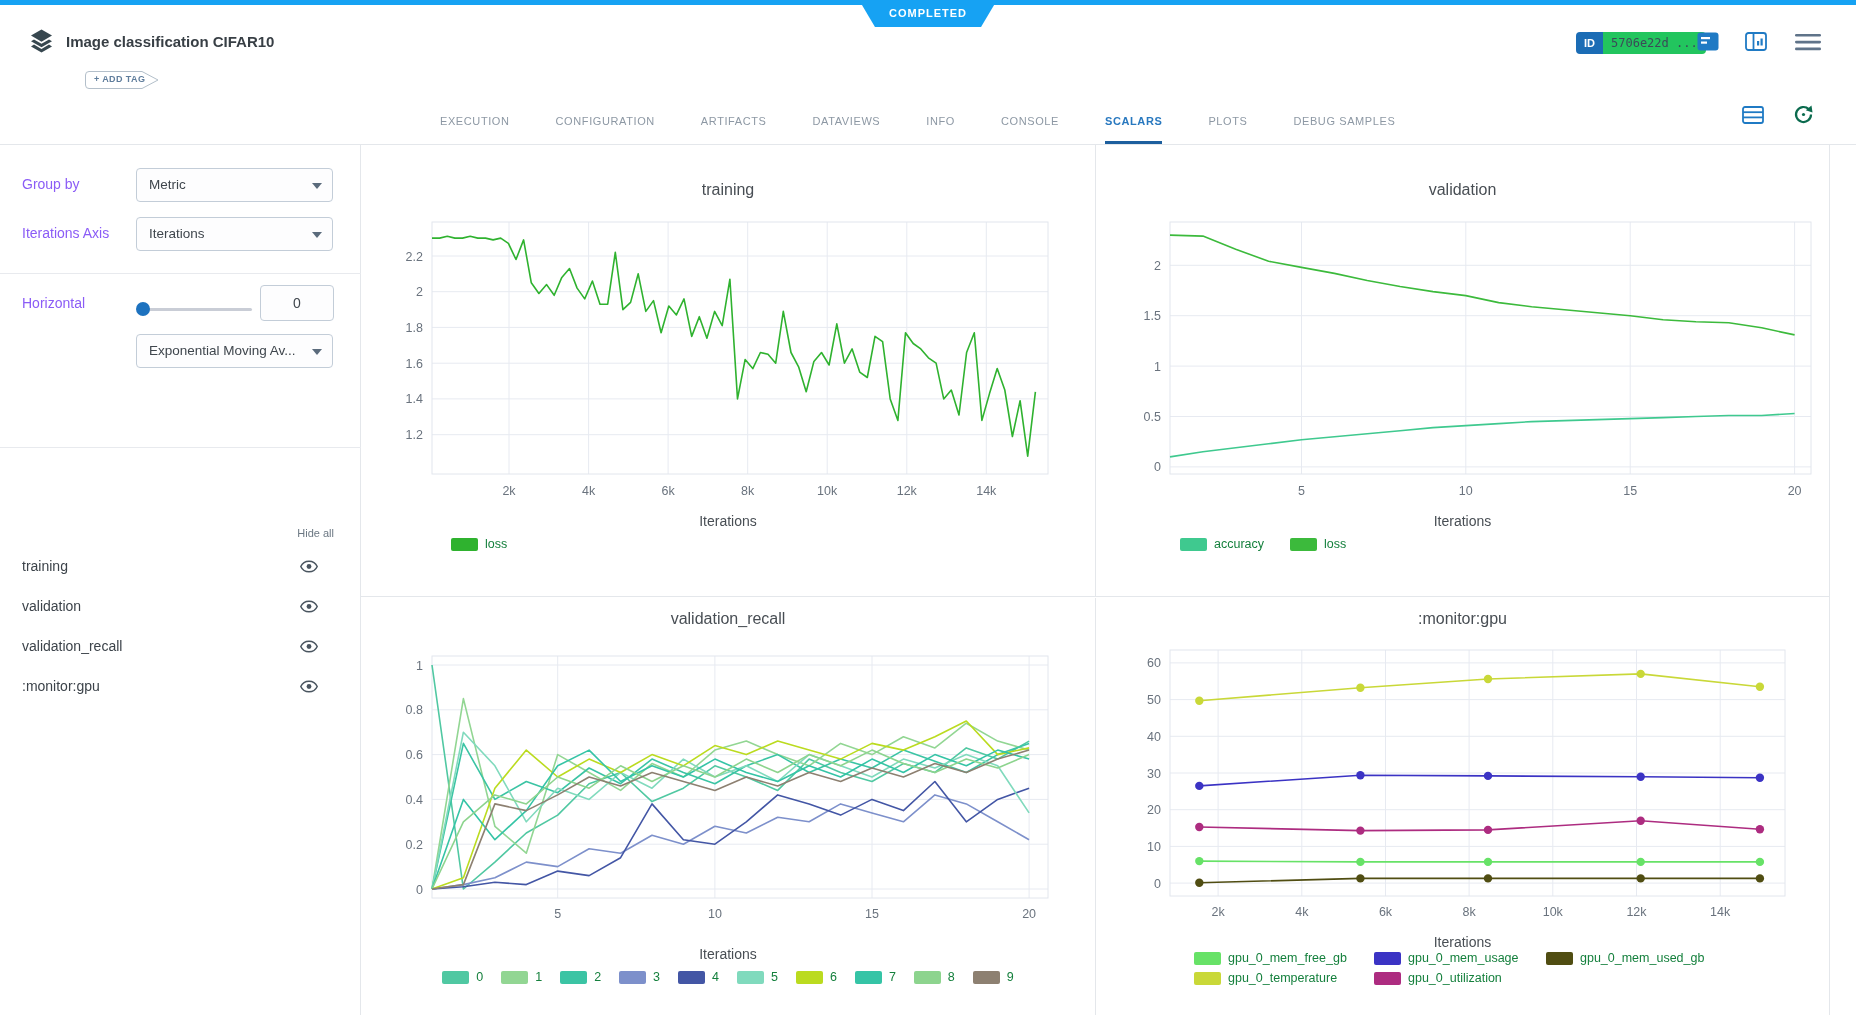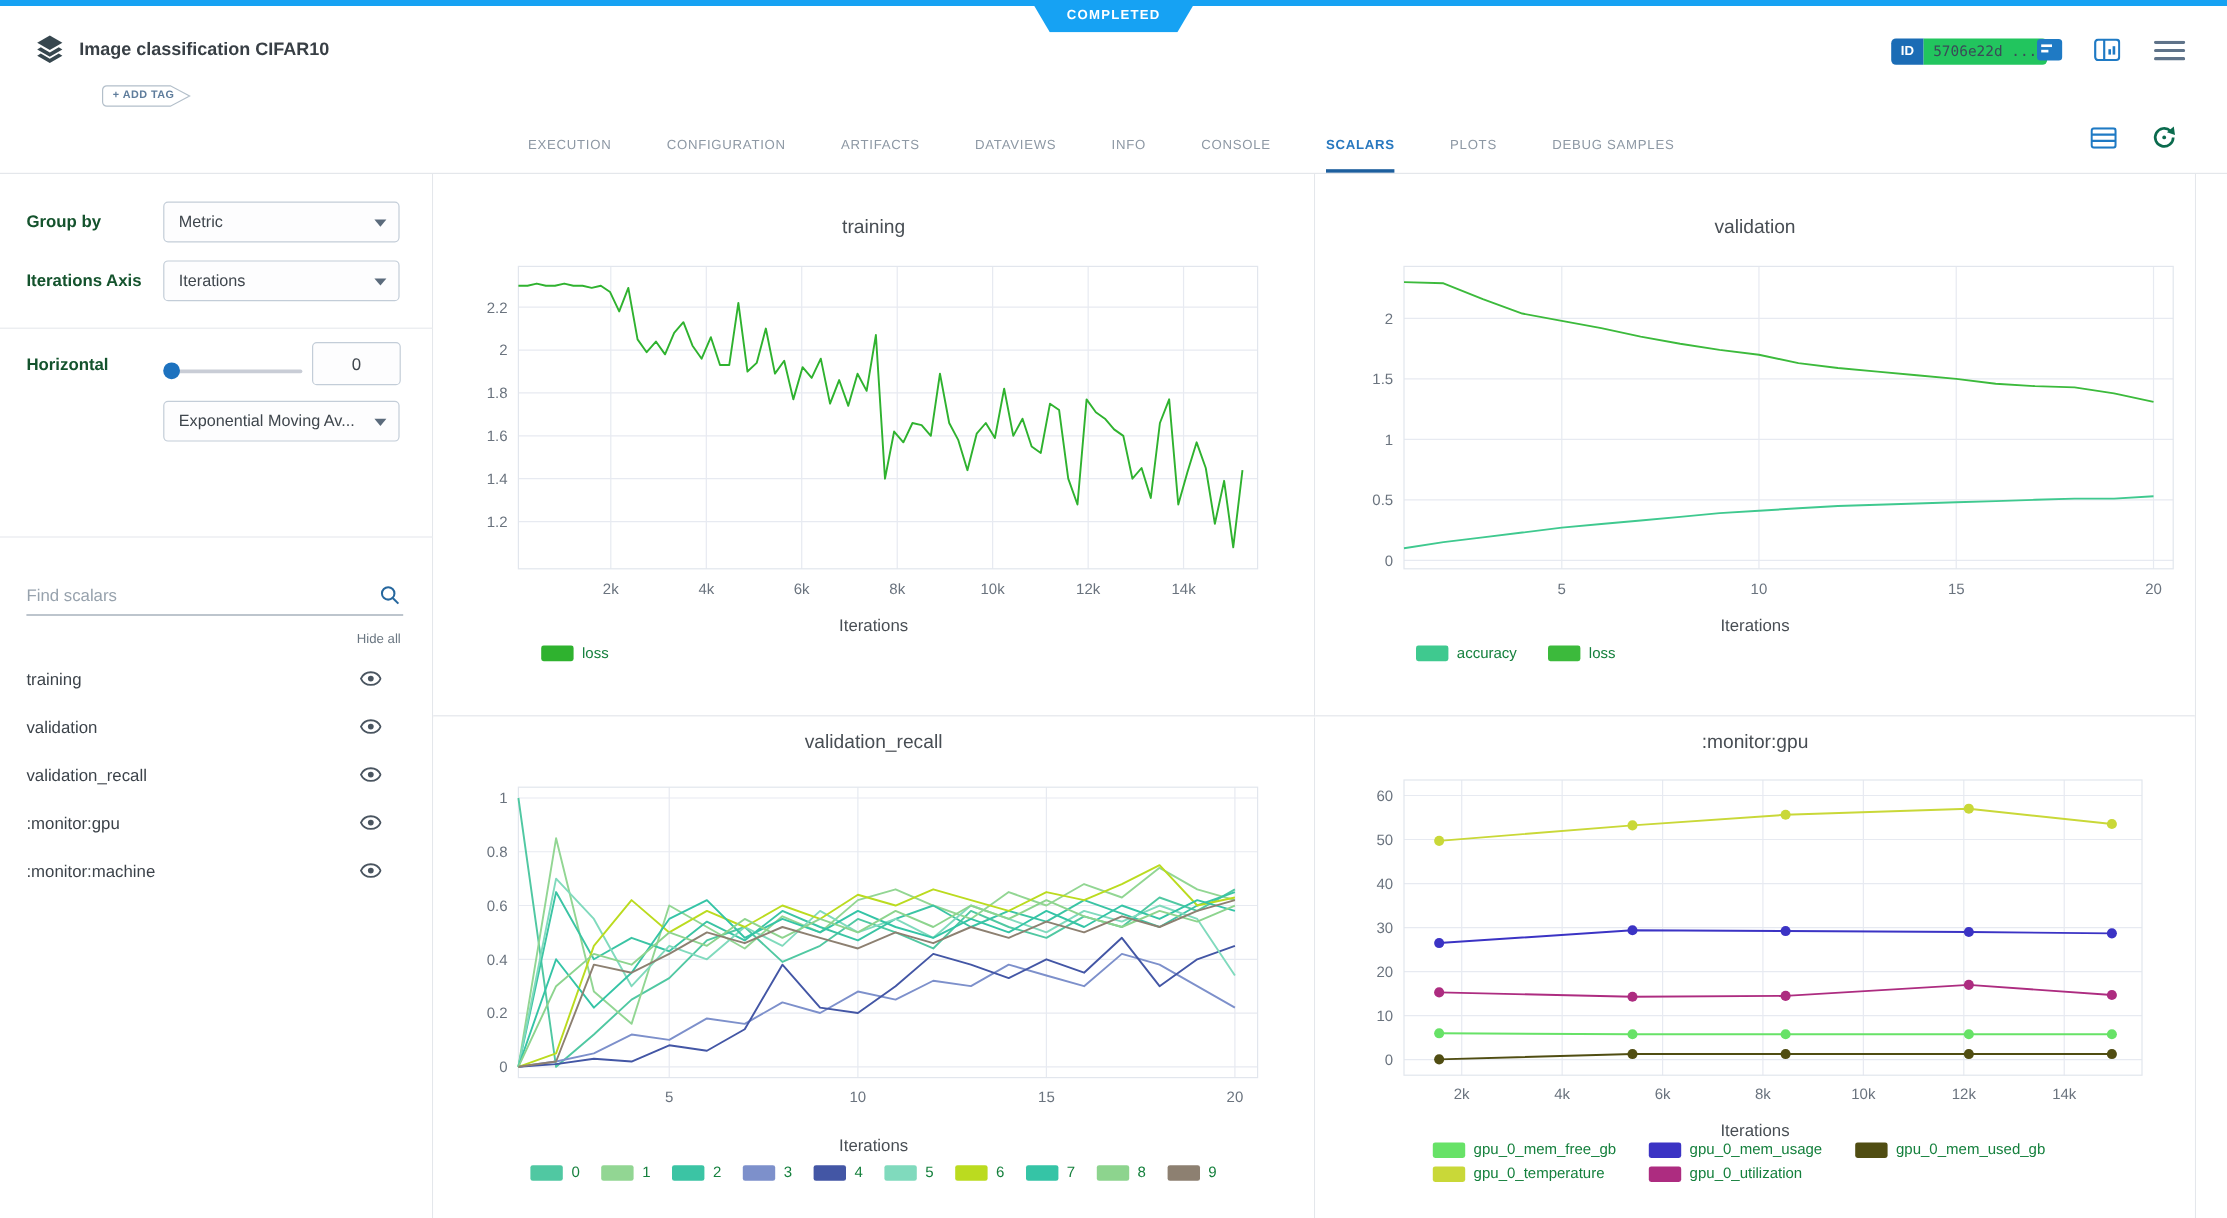--- a/index.html
+++ b/index.html
@@ -23,21 +23,21 @@
      font-family:"DejaVu Sans Mono", monospace; border-radius:0 4px 4px 0; padding:0 8px; line-height:22px; }
   .hicon { position:absolute; top:32px; cursor:pointer; }
   
   .tab-bar { position:absolute; left:440px; top:96px; height:48px; display:flex; gap:46px; align-items:flex-end; }
   .tab { font-size:11px; letter-spacing:.6px; color:#8d98a4; padding-bottom:17px; cursor:pointer; white-space:nowrap;margin-top:32px; }
   .tab.active { color:#2878bf; font-weight:700; border-bottom:3px solid #1d5f9e; padding-bottom:14px; }
   .hdiv-top { position:absolute; left:0; top:144px; width:1856px; height:1px; background:#e4e7eb; }
   .vdiv-right { position:absolute; left:1829px; top:145px; width:1px; height:870px; background:#e4e7eb; }
   
   .sidebar { position:absolute; left:0; top:145px; width:361px; height:870px; background:#fff; border-right:1px solid #e4e7eb; }
-  .sb-label { position:absolute; left:22px; font-size:14px; color:#14532d;font-weight:bold; }
+  .sb-label { position:absolute; left:22px; font-size:14px; color:#8b5cf6; }
   .sel { position:absolute; left:136px; width:197px; height:34px; border:1px solid #c3cdd8; border-radius:4px;
      background:#fdfdfe; font-size:13.5px; color:#3f464d; line-height:32px; padding:0 26px 0 12px; cursor:pointer;
      white-space:nowrap; overflow:hidden; }
   .caret { position:absolute; right:10px; top:14px; width:0; height:0;
      border-left:5px solid transparent; border-right:5px solid transparent; border-top:6px solid #5b6b7c; }
   .sb-div { position:absolute; left:0; width:361px; height:1px; background:#e8eaee; }
   .slider-track { position:absolute; left:140px; top:163px; width:112px; height:3px; background:#c9cdd6; border-radius:2px; cursor:pointer; }
   .slider-knob { position:absolute; left:-4px; top:-6px; width:14px; height:14px; border-radius:50%; background:#1d72bf; cursor:grab; }
   .num-input { position:absolute; left:260px; top:140px; width:74px; height:36px; border:1px solid #c3cdd8; border-radius:4px;
      text-align:center; line-height:34px; font-size:14px; color:#3f464d; background:#fdfdfe; }
@@ -170,29 +170,20 @@
   </div>
   <div class="num-input">0</div>
 
   <div class="sel" style="top:189px;">
     <span>Exponential Moving Av...</span>
     <span class="caret"></span>
   </div>
 
   <div class="sb-div" style="top:302px;"></div>
 
-  <div class="find-wrap">
-    <input placeholder="Find scalars" style="">
-    <span class="find-icon">
-      <svg width="18" height="18" viewBox="0 0 18 18">
-        <circle cx="7.5" cy="7.5" r="5.2" fill="none" stroke="#26679e" stroke-width="1.7"></circle>
-        <line x1="11.5" y1="11.5" x2="16" y2="16" stroke="#26679e" stroke-width="1.7"></line>
-      </svg>
-    </span>
-  </div>
 
   <span class="hide-all">Hide all</span>
 
   <div class="metrics">
       <div class="metric-row">
         <span class="metric-label">training</span>
         <span class="eye-btn"><svg width="18" height="13" viewBox="0 0 18 13">
             <path d="M9 1.2C5 1.2 2 3.8.8 6.5 2 9.2 5 11.8 9 11.8s7-2.6 8.2-5.3C16 3.8 13 1.2 9 1.2Z" fill="none" stroke="#4a5560" stroke-width="1.5"></path>
             <circle cx="9" cy="6.5" r="2.4" fill="#4a5560"></circle>
           </svg></span>
@@ -206,27 +197,20 @@
       </div>
       <div class="metric-row">
         <span class="metric-label">validation_recall</span>
         <span class="eye-btn"><svg width="18" height="13" viewBox="0 0 18 13">
             <path d="M9 1.2C5 1.2 2 3.8.8 6.5 2 9.2 5 11.8 9 11.8s7-2.6 8.2-5.3C16 3.8 13 1.2 9 1.2Z" fill="none" stroke="#4a5560" stroke-width="1.5"></path>
             <circle cx="9" cy="6.5" r="2.4" fill="#4a5560"></circle>
           </svg></span>
       </div>
       <div class="metric-row">
         <span class="metric-label">:monitor:gpu</span>
-        <span class="eye-btn"><svg width="18" height="13" viewBox="0 0 18 13">
-            <path d="M9 1.2C5 1.2 2 3.8.8 6.5 2 9.2 5 11.8 9 11.8s7-2.6 8.2-5.3C16 3.8 13 1.2 9 1.2Z" fill="none" stroke="#4a5560" stroke-width="1.5"></path>
-            <circle cx="9" cy="6.5" r="2.4" fill="#4a5560"></circle>
-          </svg></span>
-      </div>
-      <div class="metric-row">
-        <span class="metric-label">:monitor:machine</span>
         <span class="eye-btn"><svg width="18" height="13" viewBox="0 0 18 13">
             <path d="M9 1.2C5 1.2 2 3.8.8 6.5 2 9.2 5 11.8 9 11.8s7-2.6 8.2-5.3C16 3.8 13 1.2 9 1.2Z" fill="none" stroke="#4a5560" stroke-width="1.5"></path>
             <circle cx="9" cy="6.5" r="2.4" fill="#4a5560"></circle>
           </svg></span>
       </div>
     </div>
 </aside>
 
 <main class="grid">
 

